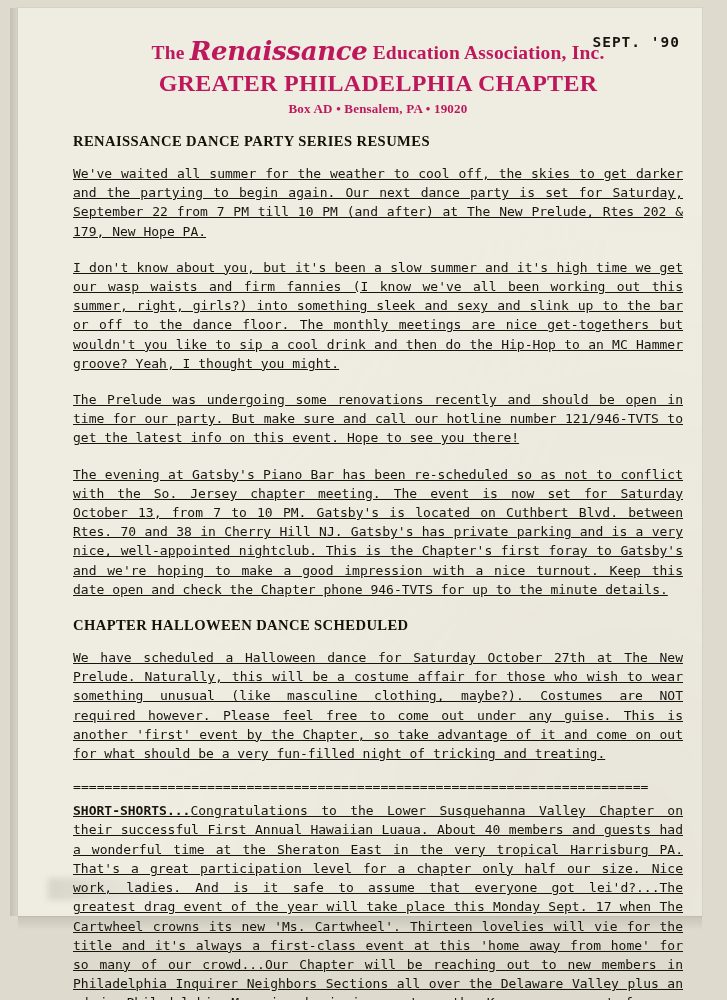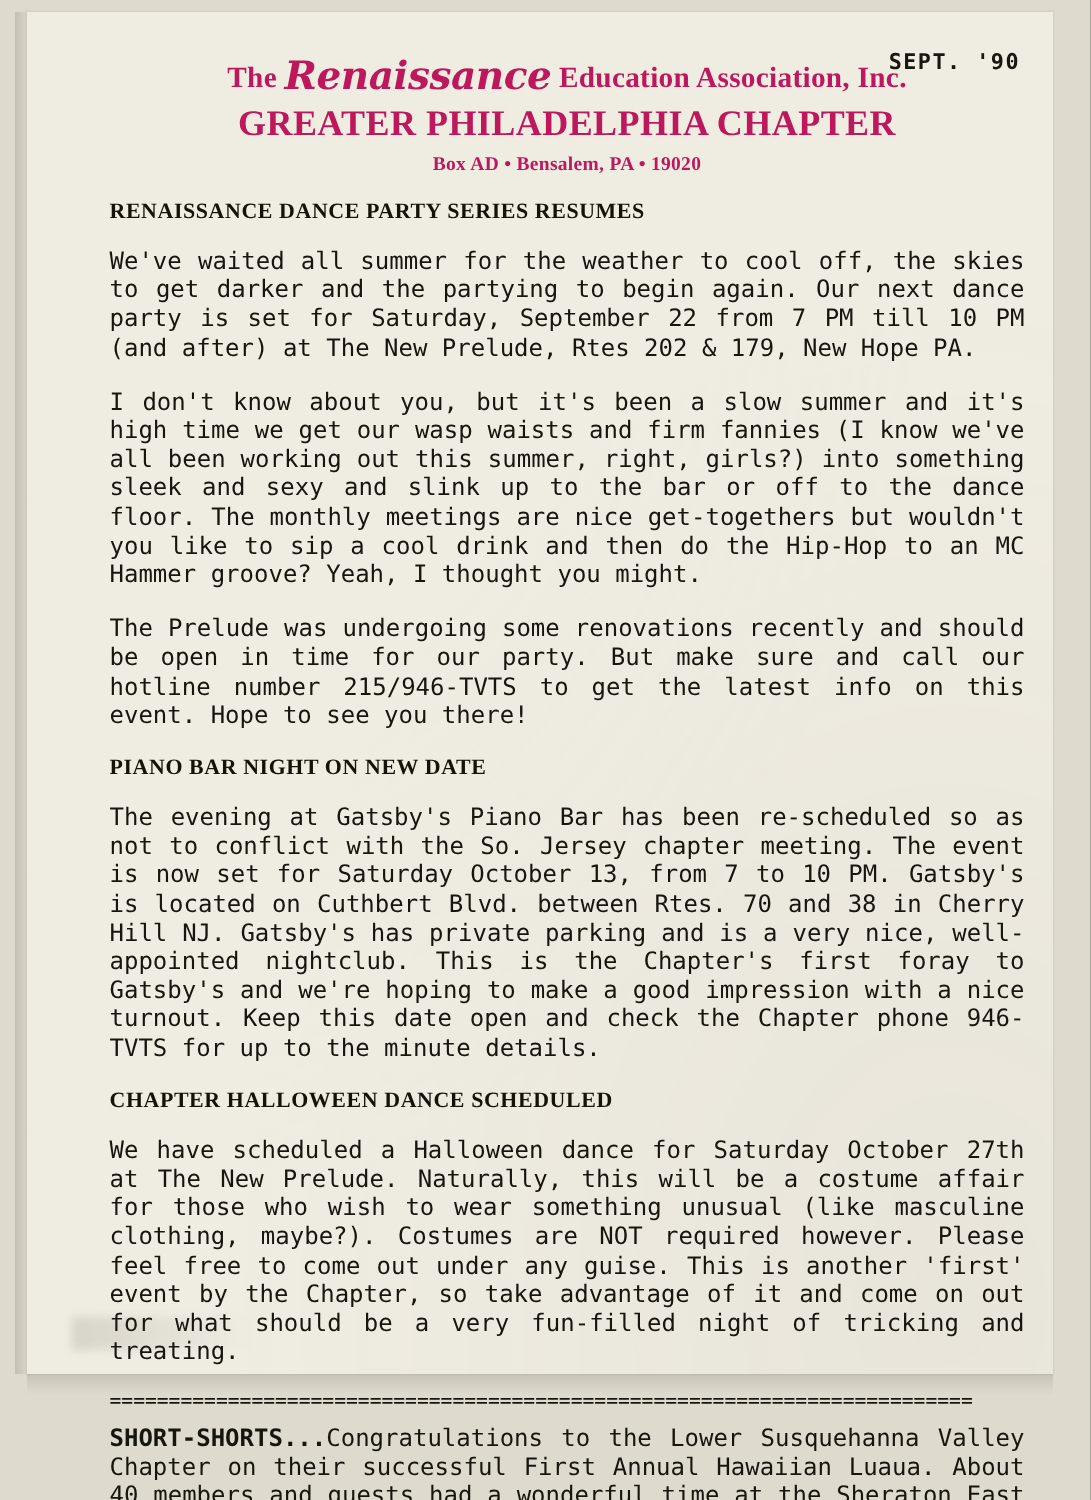--- a/index.html
+++ b/index.html
@@ -93,26 +93,27 @@
     font-size: 14.6px;
     font-weight: bold;
     letter-spacing: 0.4px;
     color: #141309;
     margin-top: 18px;
     margin-bottom: 14px;
   }
   .section-title.first { margin-top: 16px; }
   p.body {
     font-family: "DejaVu Sans Mono", monospace;
-    font-size: 16px;
+    font-size: 13px;
     line-height: 19.2px;
     color: #16150e;
     text-align: justify;
     margin: 0 0 17px 0;
     letter-spacing: 0px;
+    text-decoration: underline;
   }
   p.body.last { margin-bottom: 0; }
   .rule {
     font-family: "DejaVu Sans Mono", monospace;
     font-size: 13.1px;
     line-height: 14px;
     color: #16150e;
     letter-spacing: 0px;
     overflow: hidden;
     white-space: nowrap;
@@ -153,23 +154,22 @@
 
       <div class="masthead">
         <div class="mast-line1"><span>The </span><span class="mast-script">Renaissance</span><span> Education Association, Inc.</span></div>
         <div class="mast-line2">GREATER PHILADELPHIA CHAPTER</div>
         <div class="mast-line3">Box AD • Bensalem, PA • 19020</div>
       </div>
 
       <div class="section-title first">RENAISSANCE DANCE PARTY SERIES RESUMES</div>
       <p class="body">We've waited all summer for the weather to cool off, the skies to get darker and the partying to begin again. Our next dance party is set for Saturday, September 22 from 7 PM till 10 PM (and after) at The New Prelude, Rtes 202 &amp; 179, New Hope PA.</p>
       <p class="body">I don't know about you, but it's been a slow summer and it's high time we get our wasp waists and firm fannies (I know we've all been working out this summer, right, girls?) into something sleek and sexy and slink up to the bar or off to the dance floor. The monthly meetings are nice get-togethers but wouldn't you like to sip a cool drink and then do the Hip-Hop to an MC Hammer groove? Yeah, I thought you might.</p>
-      <p class="body">The Prelude was undergoing some renovations recently and should be open in time for our party. But make sure and call our hotline number 215/946-TVTS to get the latest info on this event. Hope to see you there!</p>
+      <p class="body">The Prelude was undergoing some renovations recently and should be open in time for our party. But make sure and call our hotline number 121/946-TVTS to get the latest info on this event. Hope to see you there!</p>
 
-      <div class="section-title">PIANO BAR NIGHT ON NEW DATE</div>
       <p class="body">The evening at Gatsby's Piano Bar has been re-scheduled so as not to conflict with the So. Jersey chapter meeting. The event is now set for Saturday October 13, from 7 to 10 PM. Gatsby's is located on Cuthbert Blvd. between Rtes. 70 and 38 in Cherry Hill NJ. Gatsby's has private parking and is a very nice, well-appointed nightclub. This is the Chapter's first foray to Gatsby's and we're hoping to make a good impression with a nice turnout. Keep this date open and check the Chapter phone 946-TVTS for up to the minute details.</p>
 
       <div class="section-title">CHAPTER HALLOWEEN DANCE SCHEDULED</div>
       <p class="body">We have scheduled a Halloween dance for Saturday October 27th at The New Prelude. Naturally, this will be a costume affair for those who wish to wear something unusual (like masculine clothing, maybe?). Costumes are NOT required however. Please feel free to come out under any guise. This is another 'first' event by the Chapter, so take advantage of it and come on out for what should be a very fun-filled night of tricking and treating.</p>
 
       <div class="rule">=========================================================================</div>
 
       <p class="body shorts last"><span class="lead-label">SHORT-SHORTS...</span><span>Congratulations to the Lower Susquehanna Valley Chapter on their successful First Annual Hawaiian Luaua. About 40 members and guests had a wonderful time at the Sheraton East in the very tropical Harrisburg PA. That's a great participation level for a chapter only half our size. Nice work, ladies. And is it safe to assume that everyone got lei'd?...The greatest drag event of the year will take place this Monday Sept. 17 when The Cartwheel crowns its new 'Ms. Cartwheel'. Thirteen lovelies will vie for the title and it's always a first-class event at this 'home away from home' for so many of our crowd...Our Chapter will be reaching out to new members in Philadelphia Inquirer Neighbors Sections all over the Delaware Valley plus an ad in Philadelphia Magazine beginning next month. Keep an eye out for our listings...</span></p>
 
     </div>

